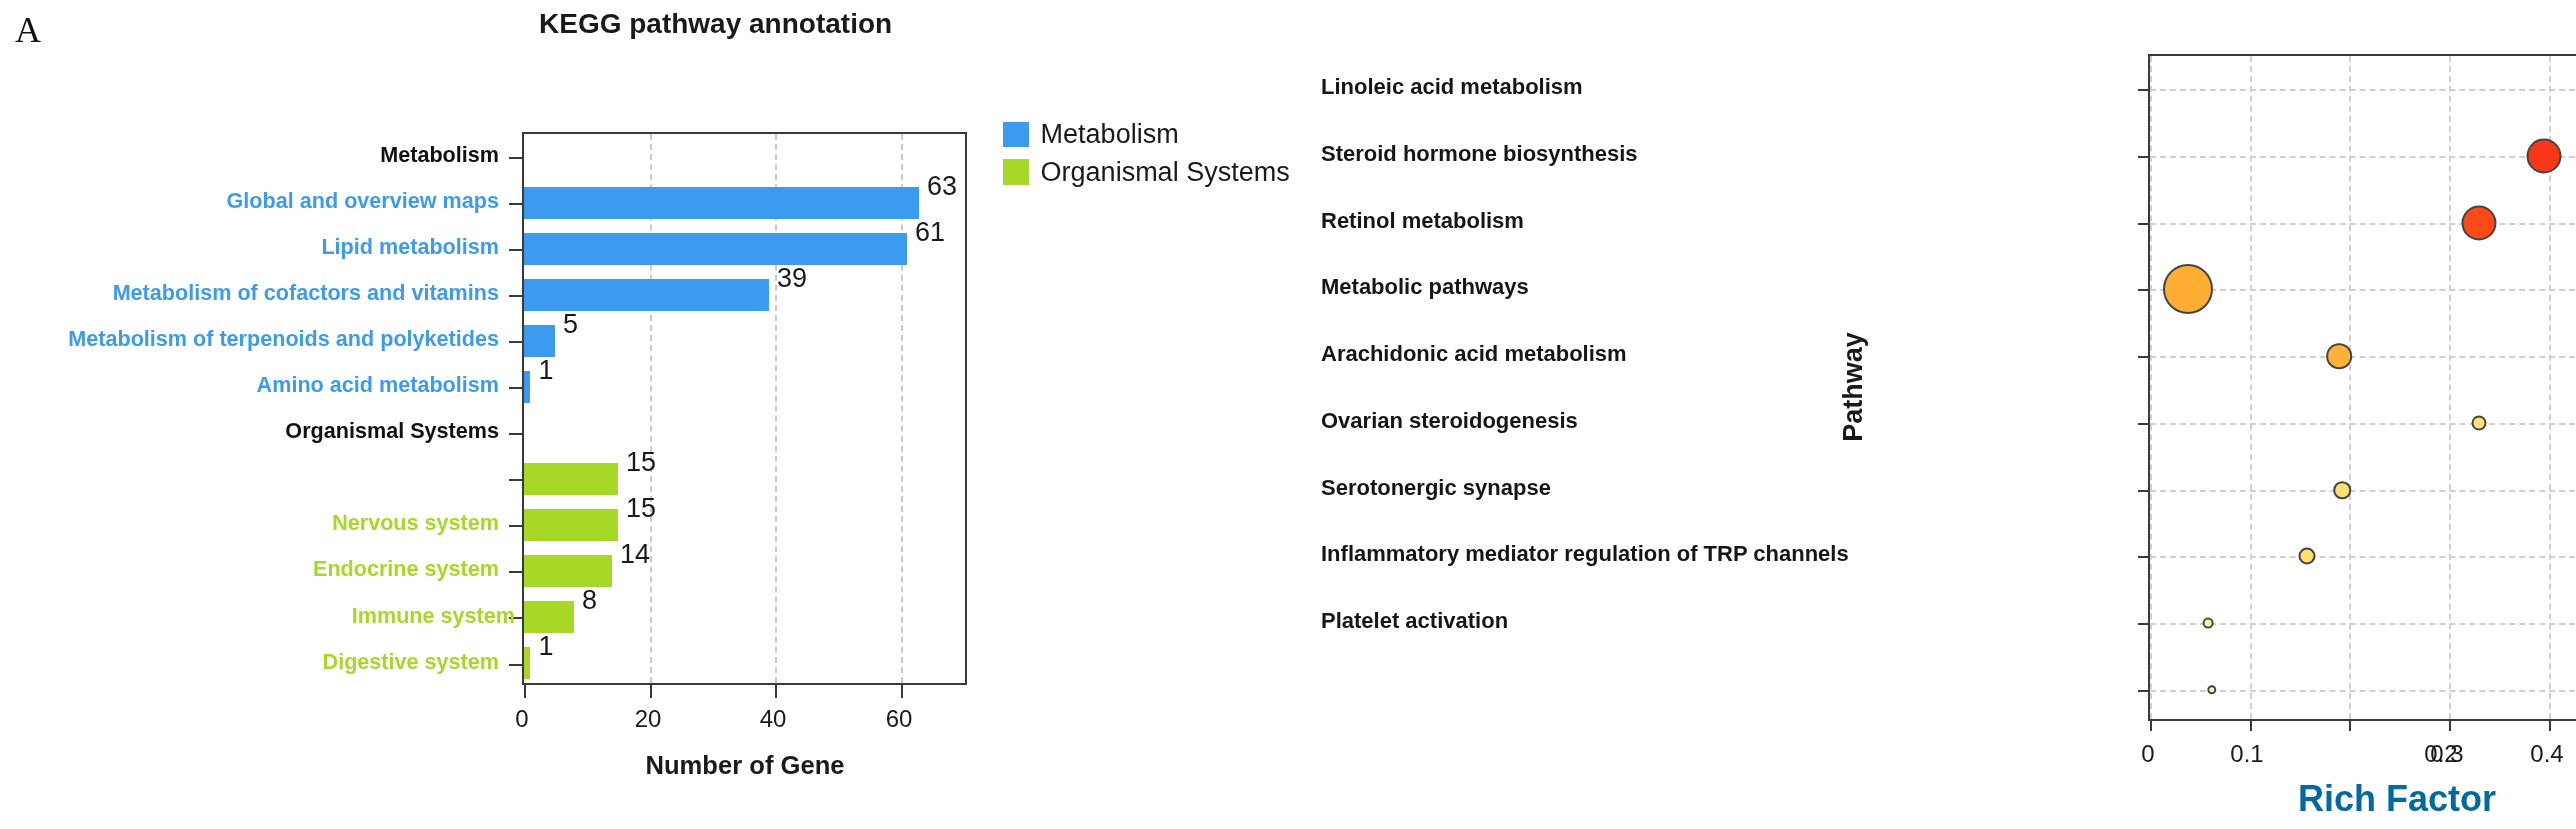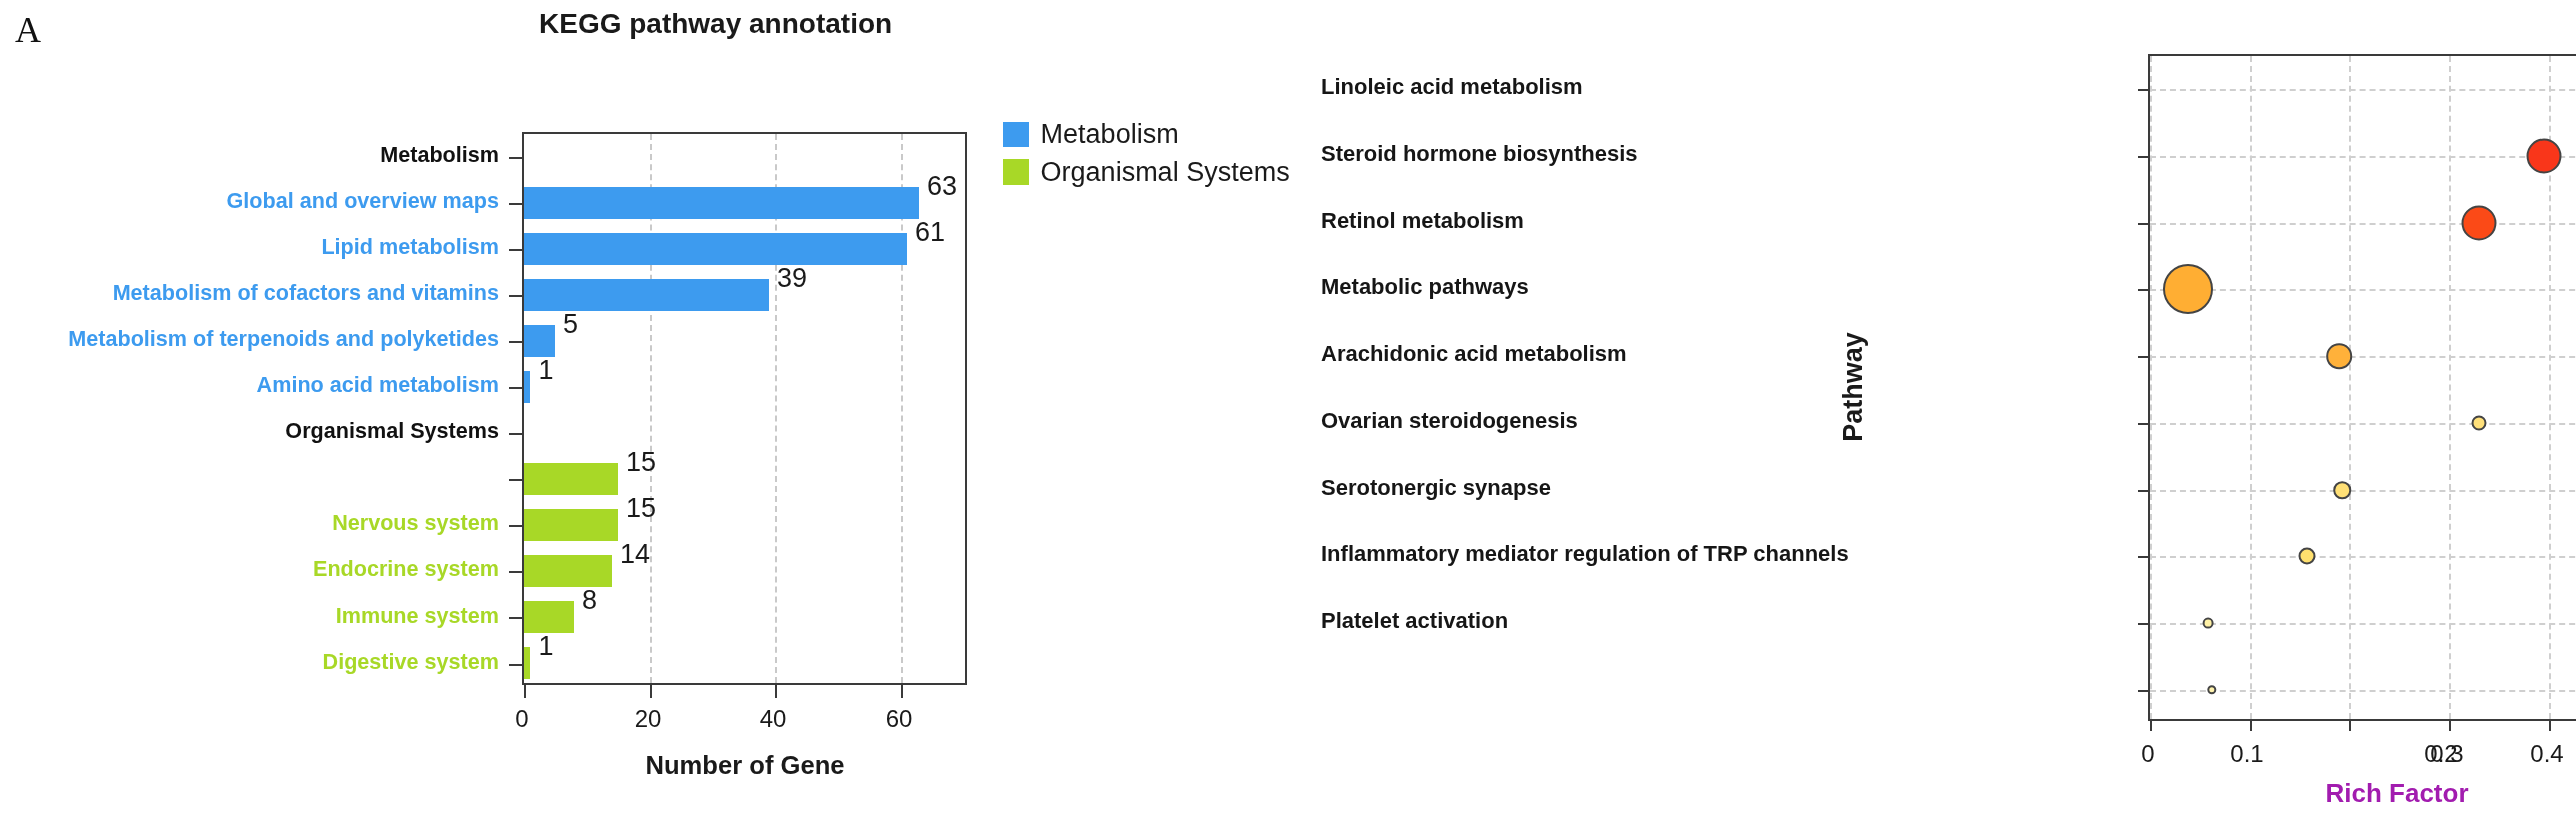--- a/index.html
+++ b/index.html
@@ -48,21 +48,21 @@
   .vgridB{position:absolute;top:0;bottom:0;width:0;border-left:2px dashed #cfcfcf;}
   .hgridB{position:absolute;left:0;right:0;height:0;border-top:2px dashed #cfcfcf;}
   .bubble{position:absolute;border:2px solid #444;border-radius:50%;
           transform:translate(-50%,-50%);box-sizing:border-box;}
 
   .ytickB{position:absolute;left:-12px;width:12px;height:0;border-top:2px solid #3a3a3a;}
   .ylabB{position:absolute;right:0;white-space:nowrap;font-size:22px;font-weight:bold;
          color:#161616;transform:translateY(-50%);}
   .xtickB{position:absolute;top:100%;width:0;height:12px;border-left:2px solid #3a3a3a;}
   .xlabB{position:absolute;font-size:24px;color:#1a1a1a;transform:translateX(-50%);white-space:nowrap;}
-  #xtitleB{position:absolute;font-size:26px;font-weight:bold;color:#a21caf;white-space:nowrap;
+  #xtitleB{position:absolute;font-size:36px;font-weight:bold;color:#0369a1;white-space:nowrap;
            left:1076px;top:778px;transform:translateX(-50%);}
   #ytitleB{position:absolute;font-size:27px;font-weight:bold;color:#1a1a1a;white-space:nowrap;
            left:532px;top:387px;transform:translate(-50%,-50%) rotate(-90deg);}
 </style>
 </head>
 <body>
 
 <div class="figure">
 
   <div id="panel-a">
@@ -129,21 +129,21 @@
       <div class="xlabA" style="left: 899px; top: 705px;">60</div>
       <div class="ylabA cat" style="top: 155px; left: 0px; width: 499px;">Metabolism</div>
       <div class="ylabA metab" style="top: 201px; left: 0px; width: 499px;">Global and overview maps</div>
       <div class="ylabA metab" style="top: 247px; left: 0px; width: 499px;">Lipid metabolism</div>
       <div class="ylabA metab" style="top: 293px; left: 0px; width: 499px;">Metabolism of cofactors and vitamins</div>
       <div class="ylabA metab" style="top: 339px; left: 0px; width: 499px;">Metabolism of terpenoids and polyketides</div>
       <div class="ylabA metab" style="top: 385px; left: 0px; width: 499px;">Amino acid metabolism</div>
       <div class="ylabA cat" style="top: 431px; left: 0px; width: 499px;">Organismal Systems</div>
       <div class="ylabA organ" style="top: 523px; left: 0px; width: 499px;">Nervous system</div>
       <div class="ylabA organ" style="top: 569px; left: 0px; width: 499px;">Endocrine system</div>
-      <div class="ylabA organ" style="top: 616px; left: 0px; width: 499px;">Immune system</div>
+      <div class="ylabA organ" style="top: 616px; left: 16px; width: 499px;">Immune system</div>
       <div class="ylabA organ" style="top: 662px; left: 0px; width: 499px;">Digestive system</div>
     </div>
 
   <div id="panel-b">
 
     <div id="plotB">
         <div class="vgridB" style="left: 0px;"></div>
         <div class="xtickB" style="left: 0px;"></div>
         <div class="vgridB" style="left: 100px;"></div>
         <div class="xtickB" style="left: 100px;"></div>

